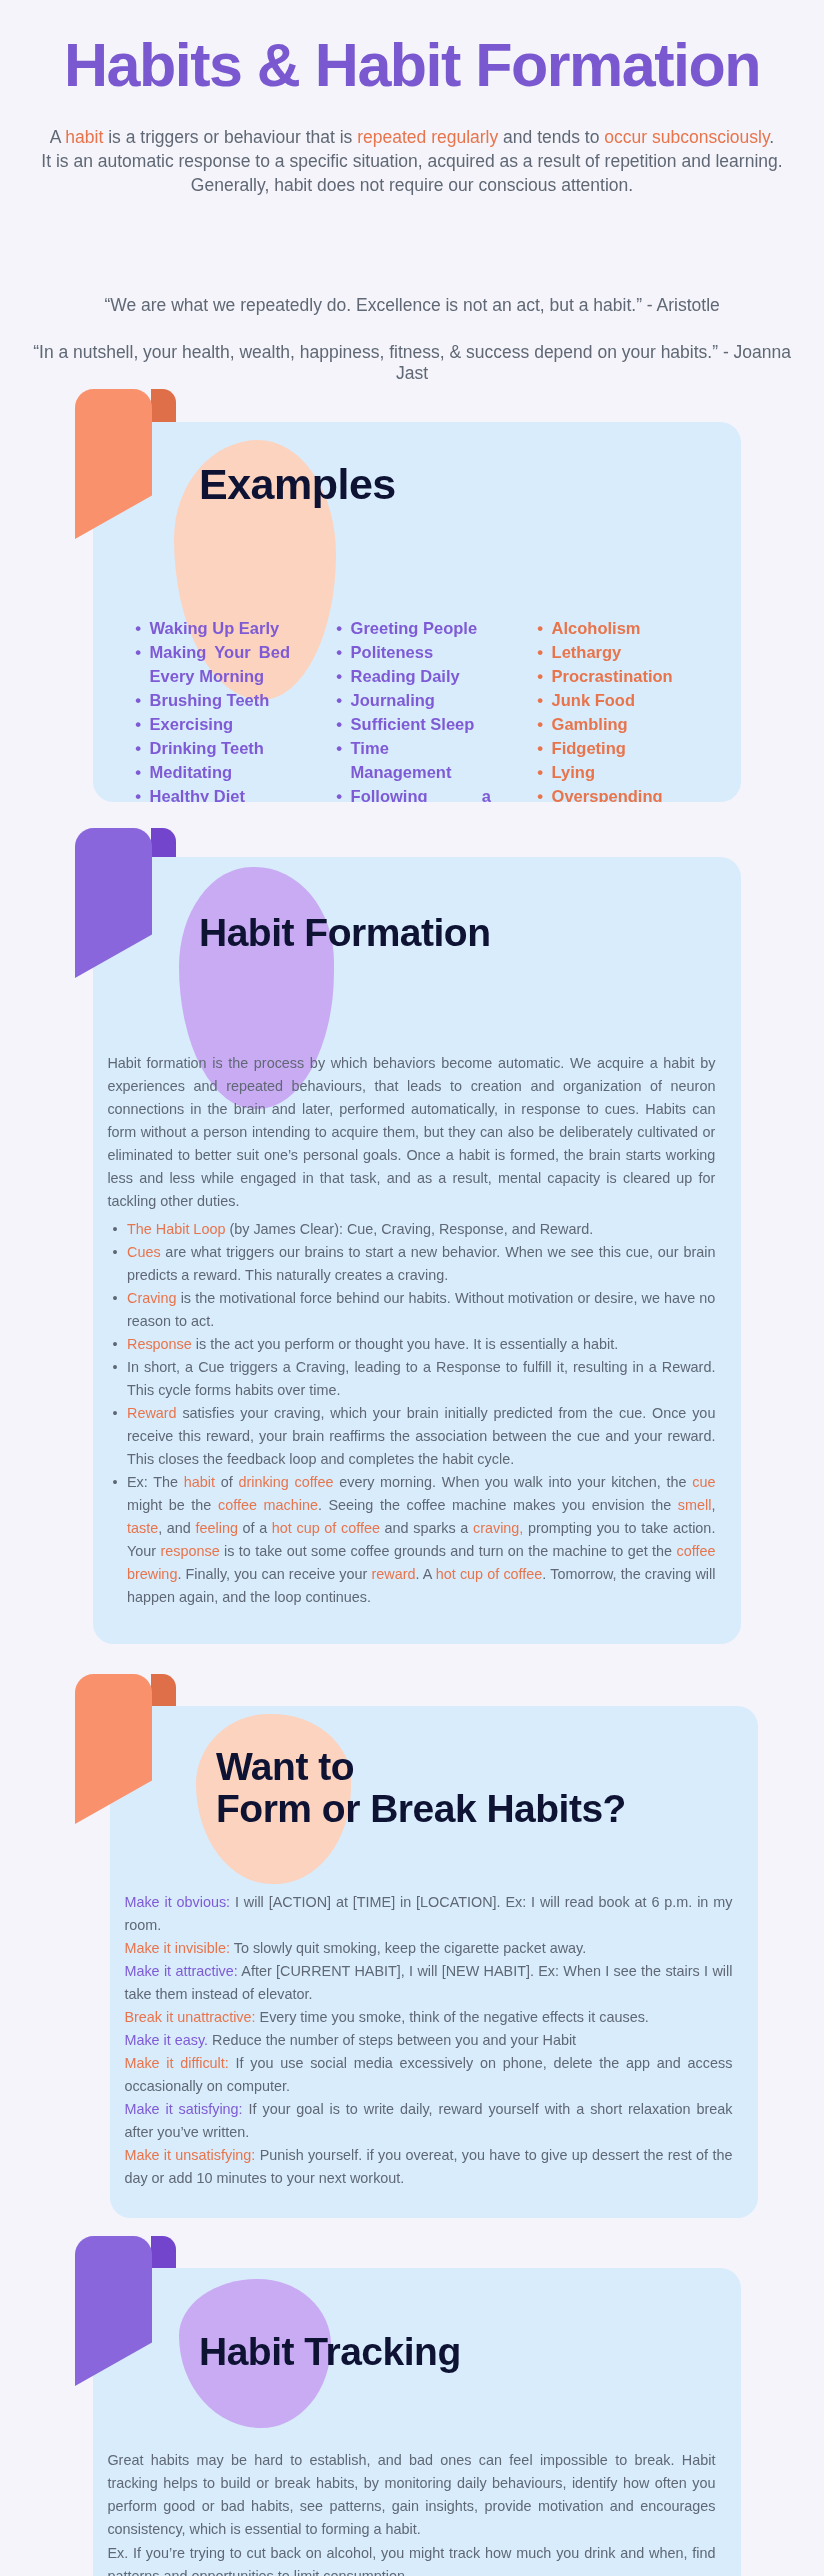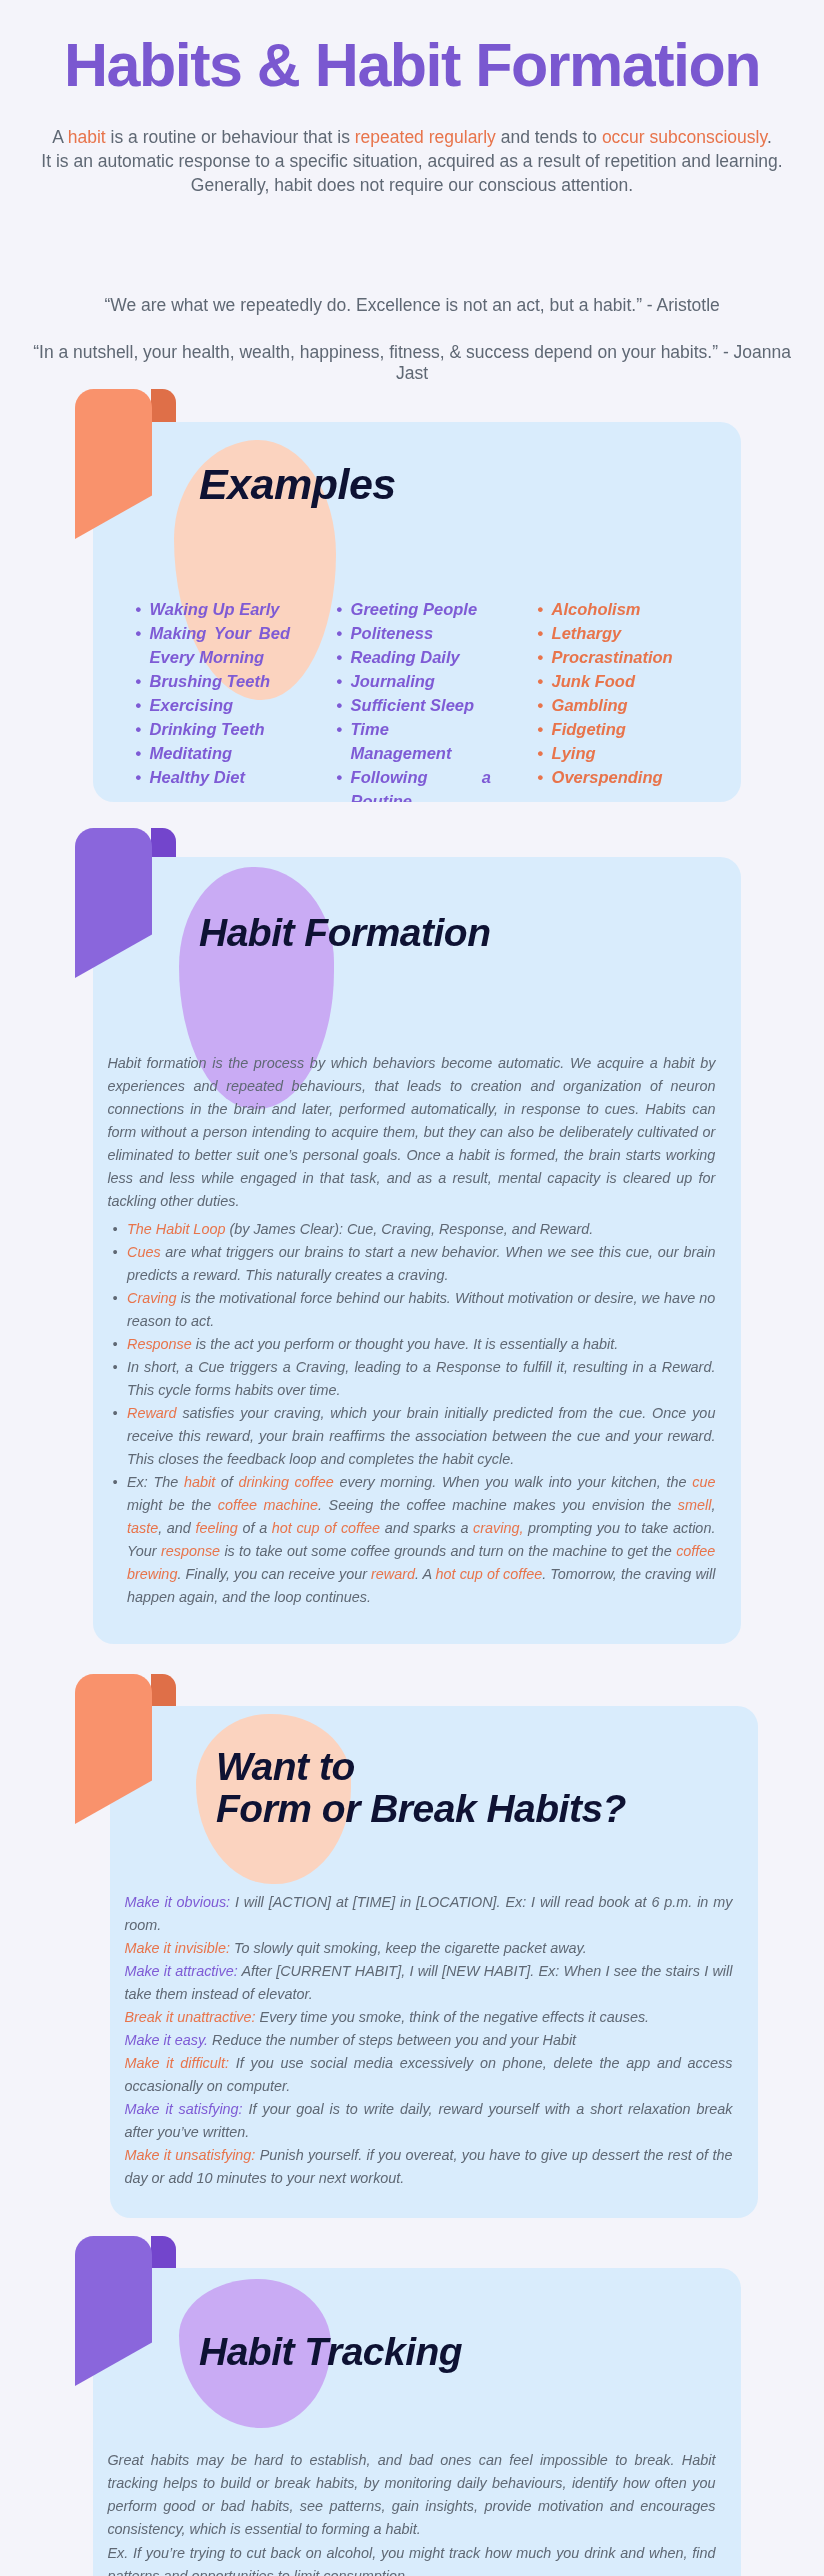--- a/index.html
+++ b/index.html
@@ -12,55 +12,55 @@
   body{background:#e8e8ee;}
   .page{position:relative;width:824px;height:3400px;background:var(--bg);
         font-family:"Liberation Sans", sans-serif;overflow:hidden;margin:0 auto;}
   .h1{position:absolute;top:30px;left:0;width:824px;text-align:center;
       font-size:61px;font-weight:800;letter-spacing:-1.5px;color:var(--h1);}
   .centered{position:absolute;left:41px;width:742px;text-align:center;
       font-size:17.5px;line-height:24px;color:var(--grey);white-space:pre-line;font-weight:500;}
   .quote{position:absolute;left:20.6px;width:783px;text-align:center;
       font-size:17.5px;color:var(--grey);font-weight:500;}
   .card{position:absolute;left:93px;width:648px;background:var(--card);
-      border-radius:20.6px;overflow:hidden;z-index:2;font-style:italic;}
+      border-radius:20.6px;overflow:hidden;z-index:2;}
   .ribbon{position:absolute;left:75px;width:77px;height:150px;z-index:3;
       border-radius:18.5px 18.5px 0 0;
       clip-path:polygon(0 0,100% 0,100% 71%,0 100%);}
   .ribbon.orange{background:var(--rib-o);} .ribbon.purple{background:var(--rib-p);}
   .fold{position:absolute;left:151px;width:25px;z-index:1;border-radius:0 13.4px 0 0;}
   .fold.orange{background:var(--rib-o-d);} .fold.purple{background:var(--rib-p-d);}
   .blob{position:absolute;z-index:0;}
   .blob.peach{background:var(--blob-peach);}
   .blob.lilac{background:var(--blob-lilac);}
   .blob.b1{border-radius:52% 48% 46% 54% / 38% 44% 56% 62%;}
   .blob.b2{border-radius:48% 52% 50% 50% / 42% 40% 58% 60%;}
   .card-title{position:absolute;left:106px;color:var(--navy);font-weight:800;
       font-size:39px;letter-spacing:-0.5px;z-index:1;white-space:pre-line;line-height:42px;}
   .body-text{position:absolute;left:14.4px;width:608px;font-size:14.4px;line-height:23px;
       color:var(--grey);text-align:justify;z-index:1;font-weight:500;}
   .seg-g{color:var(--grey);} .seg-o{color:var(--orange);} .seg-p{color:var(--purple);}
-  ul.plain{list-style:none;}
+  ul.plain{list-style:none;margin-top:19px;}
   ul.plain li{position:relative;padding-left:19.6px;}
   ul.plain li::before{content:"•";position:absolute;left:5.2px;color:currentColor;}
   .ex-col{position:absolute;top:175px;width:160px;font-size:16.5px;line-height:24px;
       font-weight:600;text-align:justify;z-index:1;}
   .ex-col.purple{color:var(--purple);} .ex-col.orange{color:var(--orange);}
   ul.rich{list-style:none;}
   ul.rich li{position:relative;padding-left:19.6px;}
   ul.rich li::before{content:"•";position:absolute;left:5.2px;color:var(--grey);}
   .fb-item{margin:0;}
 </style>
 </head>
 <body>
 
 <div class="page">
 
   <div class="h1">Habits &amp; Habit Formation</div>
-  <div class="centered" style="top:125px;"><span class="seg-g">A </span><span class="seg-o">habit</span><span class="seg-g"> is a routine or behaviour that is </span><span class="seg-o">repeated regularly</span><span class="seg-g"> and tends to </span><span class="seg-o">occur subconsciously</span><span class="seg-g">.
+  <div class="centered" style="top:125px;"><span class="seg-g">A </span><span class="seg-o">habit</span><span class="seg-g"> is a triggers or behaviour that is </span><span class="seg-o">repeated regularly</span><span class="seg-g"> and tends to </span><span class="seg-o">occur subconsciously</span><span class="seg-g">.
 It is an automatic response to a specific situation, acquired as a result of repetition and learning.
 Generally, habit does not require our conscious attention.</span></div>
   <div class="quote" style="top:295px;">“We are what we repeatedly do. Excellence is not an act, but a habit.” - Aristotle</div>
   <div class="quote" style="top:342px;">“In a nutshell, your health, wealth, happiness, fitness, &amp; success depend on your habits.” - Joanna Jast</div>
 
   <div class="fold orange" style="top:389px;height:36px;"></div>
   <div class="ribbon orange" style="top:389px;"></div>
   <div class="card" style="top:422px;height:380px;">
     <div class="blob peach b1" style="left:81px;top:18px;width:162px;height:260px;"></div>
     <div class="card-title" style="top:41px;font-size:43px;">Examples</div>

